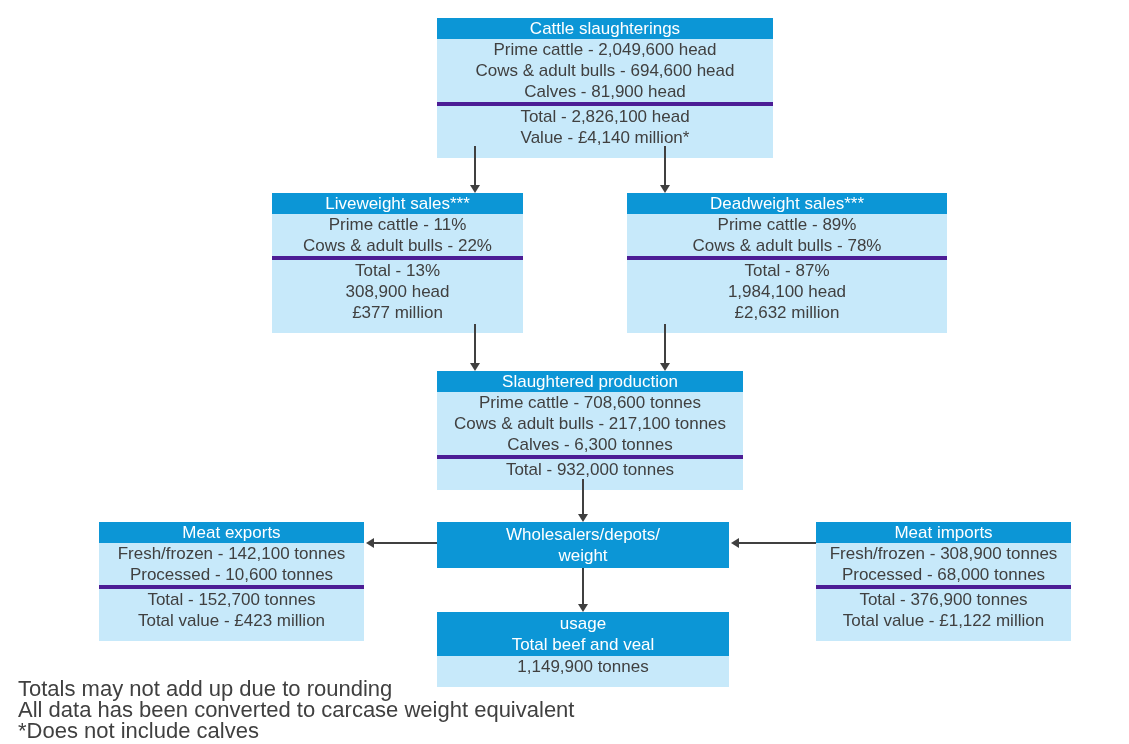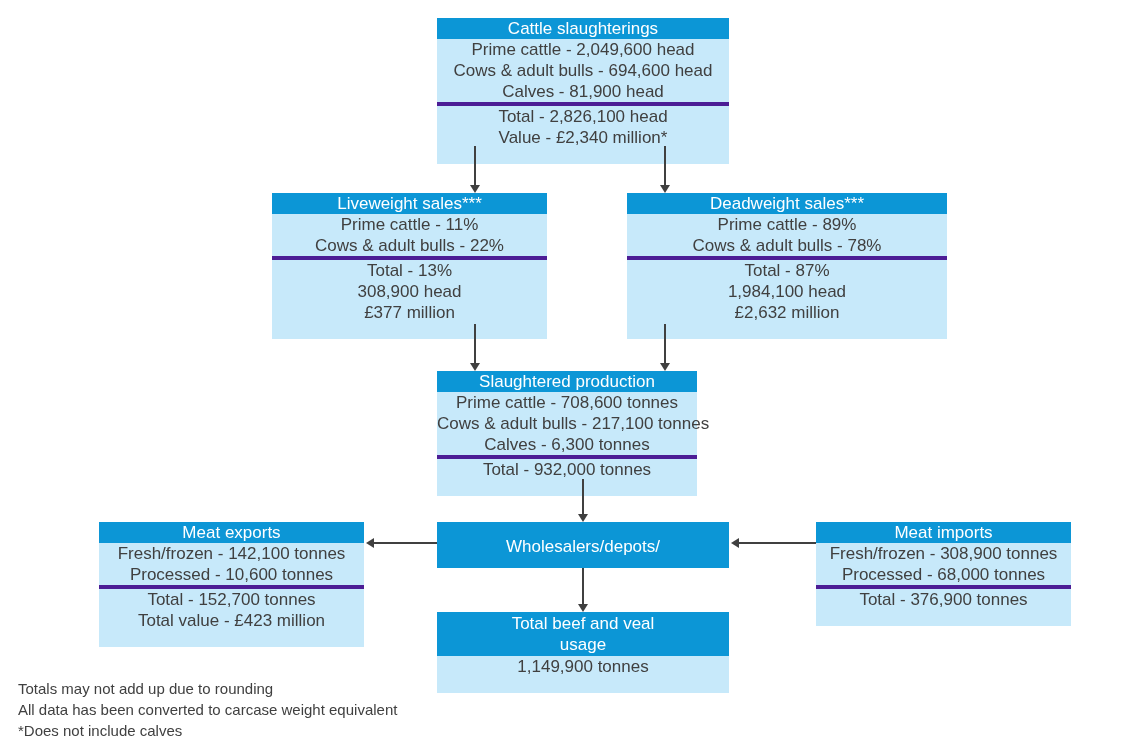--- a/index.html
+++ b/index.html
@@ -30,37 +30,37 @@
     height: 21px;
     white-space: nowrap;
     overflow: hidden;
   }
   .box-header.two-line { height: 44px; padding-top: 1px; }
   .box-header.two-line .hline { line-height: 21px; }
   .box-body {
     background: var(--panel);
     color: var(--ink);
     text-align: center;
-    padding-bottom: 16px;
+    padding-bottom: 10px;
   }
   .row {
     line-height: 21px;
     height: 21px;
     white-space: nowrap;
   }
   .totals { border-top: 4px solid #4c1d95; }
   .solid-box {
     position: absolute;
     background: var(--accent);
     color: #FFFFFF;
     text-align: center;
     font-size: 17px;
     padding-top: 2px;
   }
-  .solid-box .hline { line-height: 21px; margin-top: 12px; }
+  .solid-box .hline { line-height: 21px; }
   
   .varrow { position: absolute; width: 2px; background: #404040; }
   .varrow .ah-down {
     position: absolute;
     bottom: -8px; left: -4px;
     width: 0; height: 0;
     border-left: 5px solid transparent;
     border-right: 5px solid transparent;
     border-top: 8px solid #404040;
   }
@@ -70,44 +70,44 @@
     left: -8px; top: -4px;
     width: 0; height: 0;
     border-top: 5px solid transparent;
     border-bottom: 5px solid transparent;
     border-right: 8px solid #404040;
   }
   
   .notes {
     position: absolute;
     left: 18px; top: 678px;
-    font-size: 15px;
+    font-size: 22px;
     line-height: 21px;
     color: var(--ink);
   }
 </style>
 </head>
 <body>
 
 <div class="canvas">
 
-  <div class="box" style="left:437px; top:18px; width:292px;">
+  <div class="box" style="left:437px; top:18px; width:336px;">
     <div class="box-header">Cattle slaughterings</div>
     <div class="box-body">
       <div class="row">Prime cattle - 2,049,600 head</div>
       <div class="row">Cows &amp; adult bulls - 694,600 head</div>
       <div class="row">Calves - 81,900 head</div>
       <div class="totals">
         <div class="row">Total - 2,826,100 head</div>
-        <div class="row">Value - £2,340 million*</div>
-      </div>
-    </div>
-  </div>
-
-  <div class="box" style="left:272px; top:193px; width:275px;">
+        <div class="row">Value - £4,140 million*</div>
+      </div>
+    </div>
+  </div>
+
+  <div class="box" style="left:272px; top:193px; width:251px;">
     <div class="box-header">Liveweight sales***</div>
     <div class="box-body">
       <div class="row">Prime cattle - 11%</div>
       <div class="row">Cows &amp; adult bulls - 22%</div>
       <div class="totals">
         <div class="row">Total - 13%</div>
         <div class="row">308,900 head</div>
         <div class="row">£377 million</div>
       </div>
     </div>
@@ -119,21 +119,21 @@
       <div class="row">Prime cattle - 89%</div>
       <div class="row">Cows &amp; adult bulls - 78%</div>
       <div class="totals">
         <div class="row">Total - 87%</div>
         <div class="row">1,984,100 head</div>
         <div class="row">£2,632 million</div>
       </div>
     </div>
   </div>
 
-  <div class="box" style="left:437px; top:371px; width:260px;">
+  <div class="box" style="left:437px; top:371px; width:306px;">
     <div class="box-header">Slaughtered production</div>
     <div class="box-body">
       <div class="row">Prime cattle - 708,600 tonnes</div>
       <div class="row">Cows &amp; adult bulls - 217,100 tonnes</div>
       <div class="row">Calves - 6,300 tonnes</div>
       <div class="totals">
         <div class="row">Total - 932,000 tonnes</div>
       </div>
     </div>
   </div>
@@ -155,28 +155,29 @@
     <div class="hline">weight</div>
   </div>
 
   <div class="box" style="left:816px; top:522px; width:255px;">
     <div class="box-header">Meat imports</div>
     <div class="box-body">
       <div class="row">Fresh/frozen - 308,900 tonnes</div>
       <div class="row">Processed - 68,000 tonnes</div>
       <div class="totals">
         <div class="row">Total - 376,900 tonnes</div>
+        <div class="row">Total value - £1,122 million</div>
       </div>
     </div>
   </div>
 
   <div class="box" style="left:437px; top:612px; width:292px;">
     <div class="box-header two-line">
+      <div class="hline">usage</div>
       <div class="hline">Total beef and veal</div>
-      <div class="hline">usage</div>
     </div>
     <div class="box-body">
       <div class="row">1,149,900 tonnes</div>
     </div>
   </div>
 
   <div class="varrow" style="left:474px; top:146px; height:39px;">
       <div class="ah-down"></div>
     </div>
   <div class="varrow" style="left:664px; top:146px; height:39px;">

